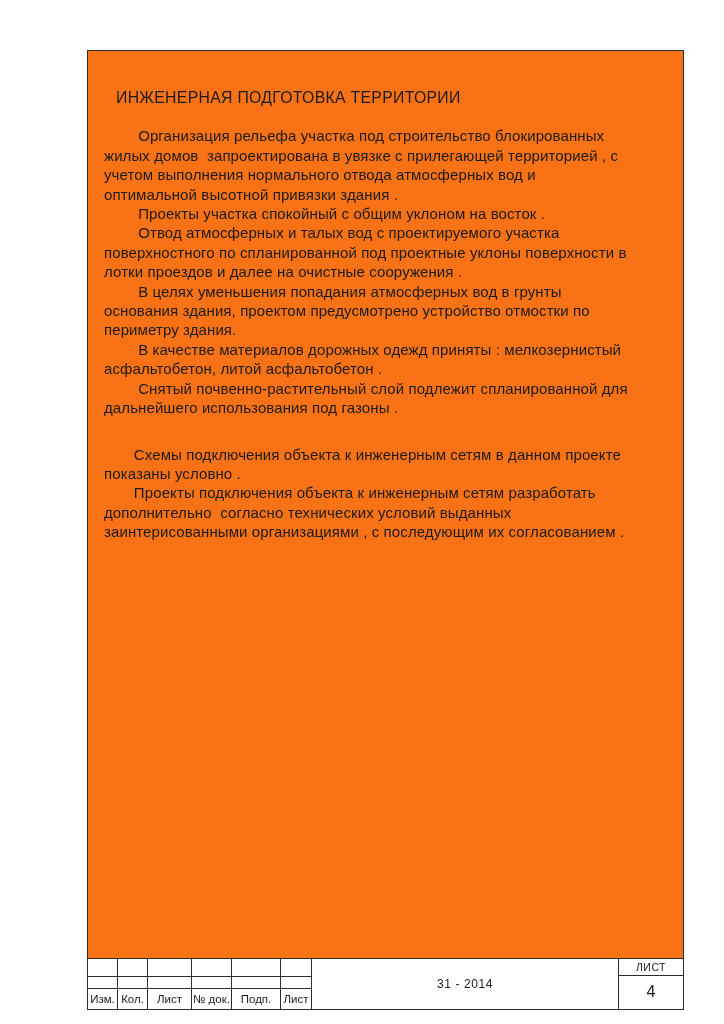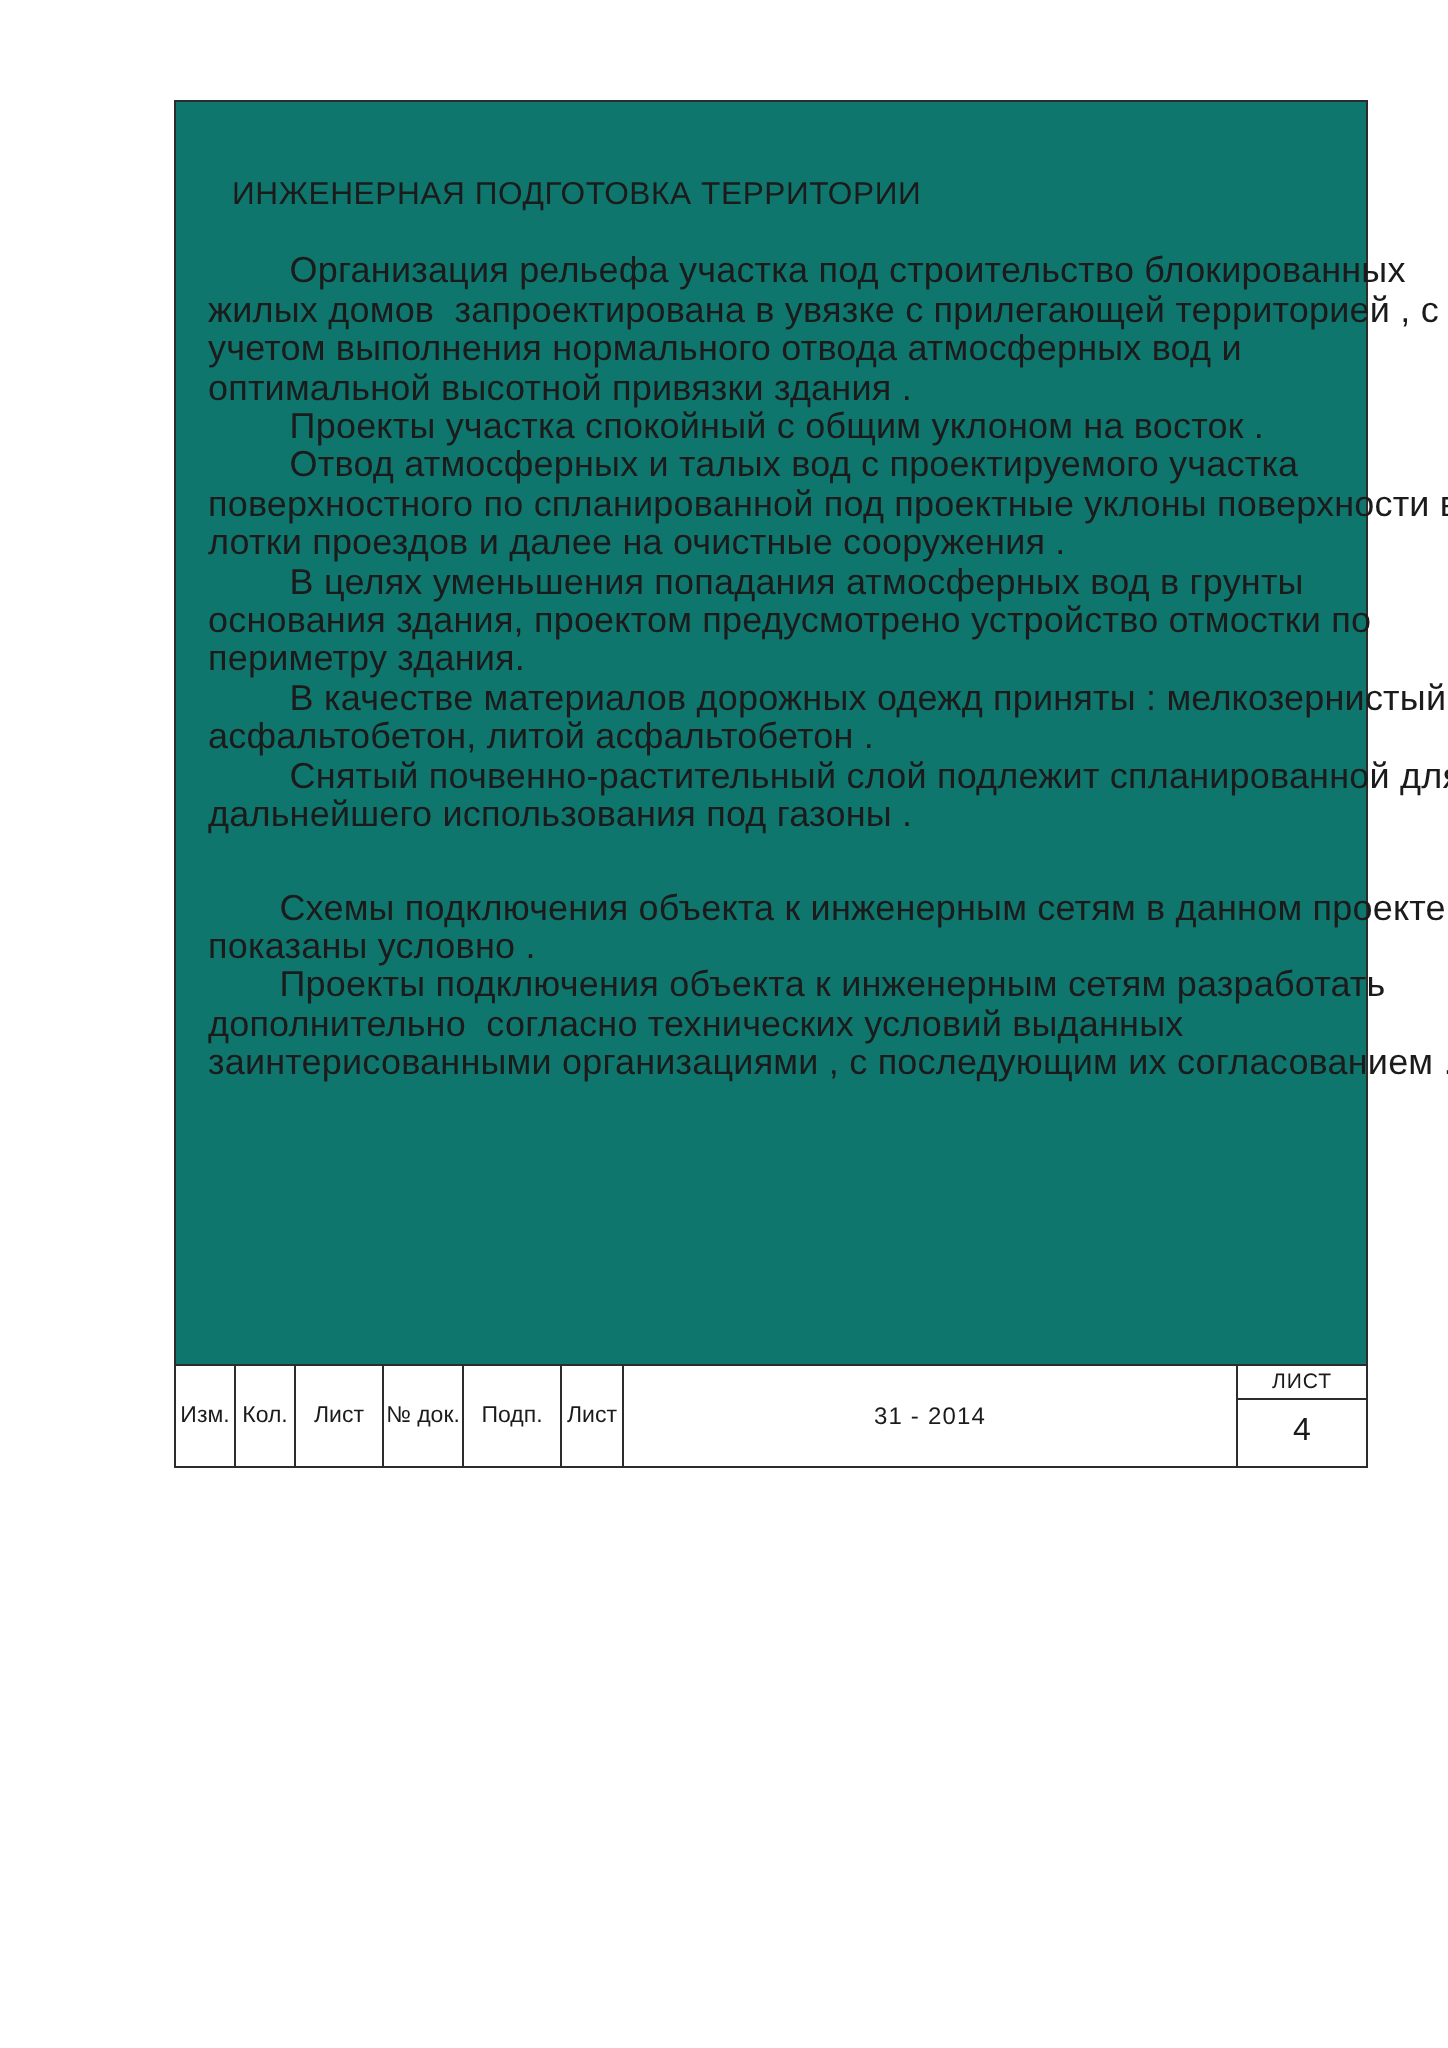--- a/index.html
+++ b/index.html
@@ -7,59 +7,59 @@
     width:724px; height:1024px;
     background:#ffffff;
     font-family:"Liberation Sans", sans-serif;
     color:#1b1b1b;
     position:relative;
     overflow:hidden;
   }
   .frame {
     position:absolute;
     left:87px; top:50px;
-    width:597px; height:684px;
+    width:597px; height:960px;
     border:1.6px solid #2c2c2c;
     box-sizing:border-box;
-    background:#0f766e;
+    background:#f97316;
   }
   .content {
     position:absolute;
     left:16px; top:37px; right:4px;
   }
   .doc-title {
     font-size:15.8px;
     font-weight:400;
     line-height:19.4px;
     letter-spacing:0.3px;
     margin:0 0 19px 12px;
   }
   .para {
-    font-size:18px;
+    font-size:15px;
     line-height:19.4px;
     letter-spacing:0.1px;
     margin:0;
     white-space:pre;
   }
   .section-2 { margin-top:27px; }
 
   
   .stamp {
     position:absolute;
     left:0; right:0; bottom:0;
     height:51px;
     border-top:1.6px solid #2c2c2c;
     display:flex;
     box-sizing:border-box;
     background:#fff;
   }
   .tb-col {
     box-sizing:border-box;
     border-right:1.4px solid #2c2c2c;
-    display:flex; flex-direction:row;
+    display:flex; flex-direction:column;
   }
   .tb-row1 { height:17.5px; border-bottom:1px solid #2c2c2c; box-sizing:border-box; }
   .tb-row2 { height:12.5px; border-bottom:1px solid #2c2c2c; box-sizing:border-box; }
   .tb-label {
     flex:1; display:flex; align-items:center; justify-content:center;
     font-size:11.5px; white-space:nowrap; overflow:hidden;
   }
   .tb-center {
     flex:1; display:flex; align-items:center; justify-content:center;
     font-size:12px; letter-spacing:0.6px;

